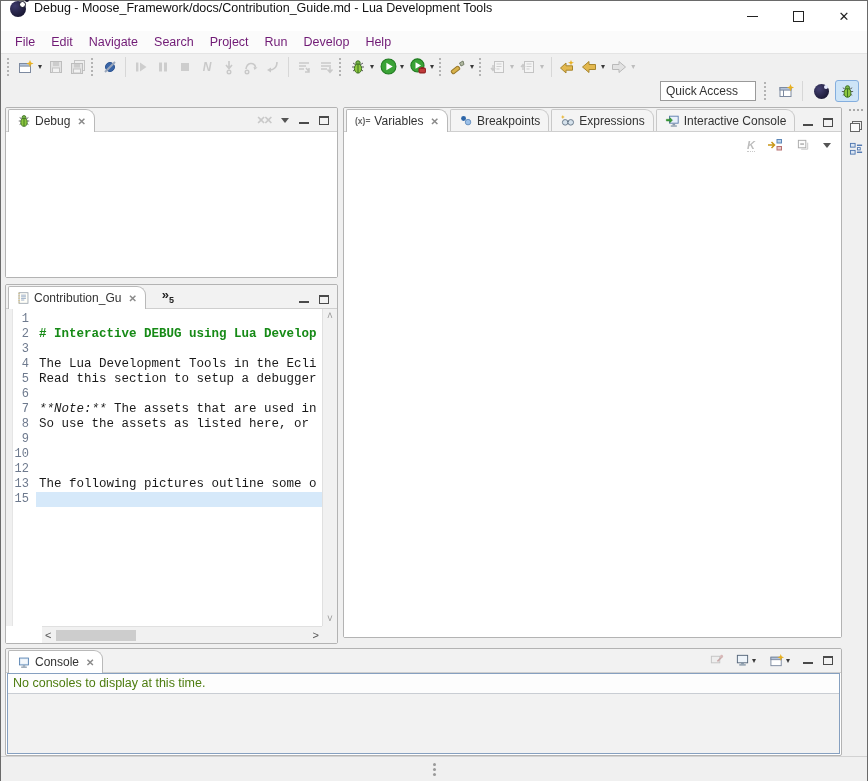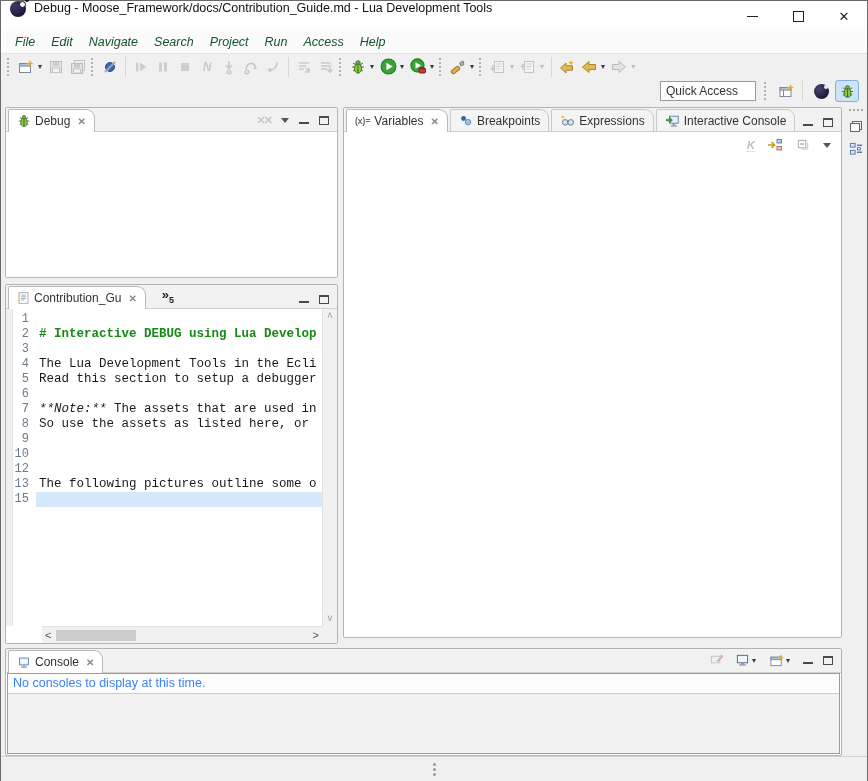--- a/index.html
+++ b/index.html
@@ -14,21 +14,21 @@
   .app-icon::before { content:""; position:absolute; width:4px; height:4px; border-radius:50%; background:#15122b; right:-3px; top:-3px; }
   .title-text { font-size:12.5px; color:#111; white-space:nowrap; }
   .win-controls { margin-left:auto; display:flex; height:100%; }
   .win-btn { width:46px; height:100%; display:flex; align-items:center; justify-content:center; }
   .g-minimize { width:11px; border-bottom:1px solid #222; }
   .g-maximize { width:11px; height:11px; border:1px solid #222; }
   .g-close { font-size:13px; color:#222; font-weight:400; }
 
   
   .menubar { height:22px; background:#fbfbfb; display:flex; align-items:center; padding-left:6px; flex:0 0 auto; }
-  .menu-item { padding:2px 8px; color:#14532d;font-style:italic; }
+  .menu-item { padding:2px 8px; color:#701a75; }
 
   
   .toolbar { height:26px; background:#f0f0f0; border-top:1px solid #e4e4e4; display:flex; align-items:center; padding:0 4px; flex:0 0 auto; }
   .toolbar2 { height:26px; background:#f0f0f0; display:flex; align-items:center; justify-content:flex-end; padding:0 8px 2px 4px; flex:0 0 auto; }
   .tb-handle { width:3px; height:18px; border-left:2px dotted #b3b3b3; margin:0 5px 0 2px; }
   .tb-sep { width:1px; height:20px; background:#d7d7d7; margin:0 4px; }
   .ibtn { min-width:22px; height:22px; display:flex; align-items:center; justify-content:center; }
   .dd { font-size:8px; color:#3a3a3a; margin:0 3px 0 1px; }
   .dd.dis { color:#bdbdbd; }
   .glyph-n { font-weight:bold; font-size:12px; color:#c9c9c9; font-style:italic; }
@@ -74,21 +74,21 @@
   .tab-overflow { display:flex; align-items:flex-start; margin-left:14px; color:#222; font-weight:bold; padding-bottom:3px; }
   .tab-overflow .chev { font-size:13px; line-height:11px; }
   .tab-overflow .cnt { font-size:9px; margin-top:6px; }
 
   
   .vars-toolbar { height:26px; background:#fff; display:flex; justify-content:flex-end; align-items:center; gap:12px; padding-right:10px; flex:0 0 auto; }
   .k-glyph { font-size:11px; font-style:italic; font-weight:bold; color:#bdbdbd; border-bottom:1px dotted #c9c9c9; }
 
   
   .console-body { flex:1; margin:0 1px 1px 1px; border:1px solid #86a0c0; background:#f2f2f2; display:flex; flex-direction:column; }
-  .console-msg { background:#fdfdfd; border-bottom:1px solid #c9cdd3; padding:2px 5px 3px 5px; font-size:12.5px; color:#3b82f6; }
+  .console-msg { background:#fdfdfd; border-bottom:1px solid #c9cdd3; padding:2px 5px 3px 5px; font-size:12.5px; color:#4d7c0f; }
 
   
   .minibar { position:absolute; left:845px; top:2px; width:20px; height:92px; display:flex; flex-direction:column; align-items:center; gap:10px; padding-top:2px; }
   .mini-handle { width:14px; border-top:2px dotted #a9a9a9; }
   .restore-g { position:relative; width:12px; height:11px; }
   .restore-g::before { content:""; position:absolute; right:0; top:0; width:8px; height:7px; border:1px solid #666; background:#f0f0f0; }
   .restore-g::after { content:""; position:absolute; left:0; bottom:0; width:8px; height:7px; border:1px solid #666; background:#fbfbfb; }
 
   
   .statusbar { height:26px; background:#f0f0f0; border-top:1px solid #d2d2d2; display:flex; align-items:center; justify-content:center; flex:0 0 auto; }
@@ -117,21 +117,21 @@
     </div>
   </div>
 
   <div class="menubar">
     <span class="menu-item">File</span>
     <span class="menu-item">Edit</span>
     <span class="menu-item">Navigate</span>
     <span class="menu-item">Search</span>
     <span class="menu-item">Project</span>
     <span class="menu-item">Run</span>
-    <span class="menu-item">Access</span>
+    <span class="menu-item">Develop</span>
     <span class="menu-item">Help</span>
   </div>
 
   <div class="toolbar">
     <div class="tb-handle"></div>
 
     <div class="ibtn">
       <svg width="16" height="16" viewBox="0 0 16 16">
         <rect x="1.5" y="4.5" width="11" height="9" fill="#fff" stroke="#7d8aa0"></rect>
         <rect x="1.5" y="4.5" width="11" height="2.6" fill="#b3c3da" stroke="#7d8aa0"></rect>

